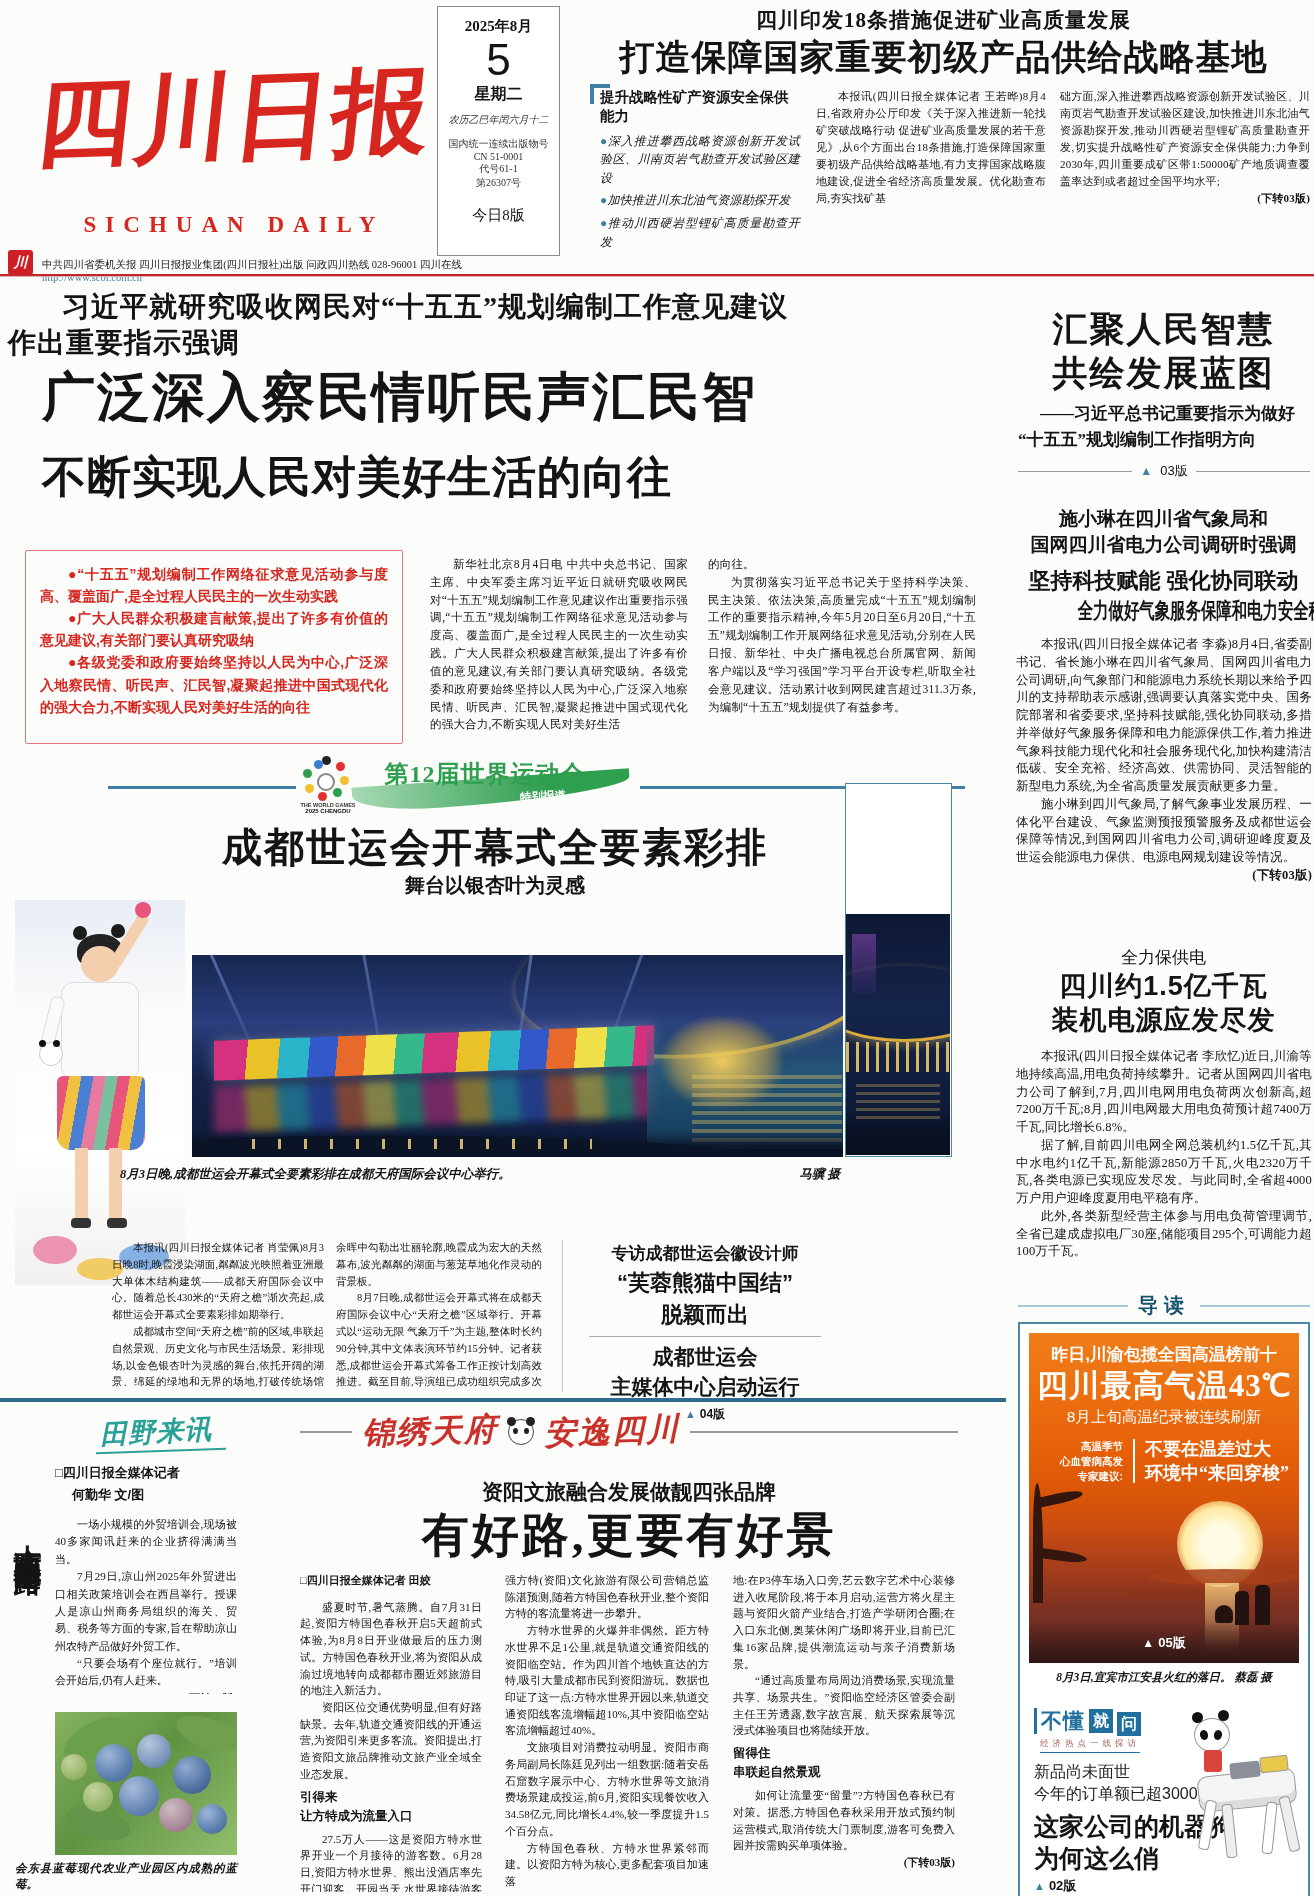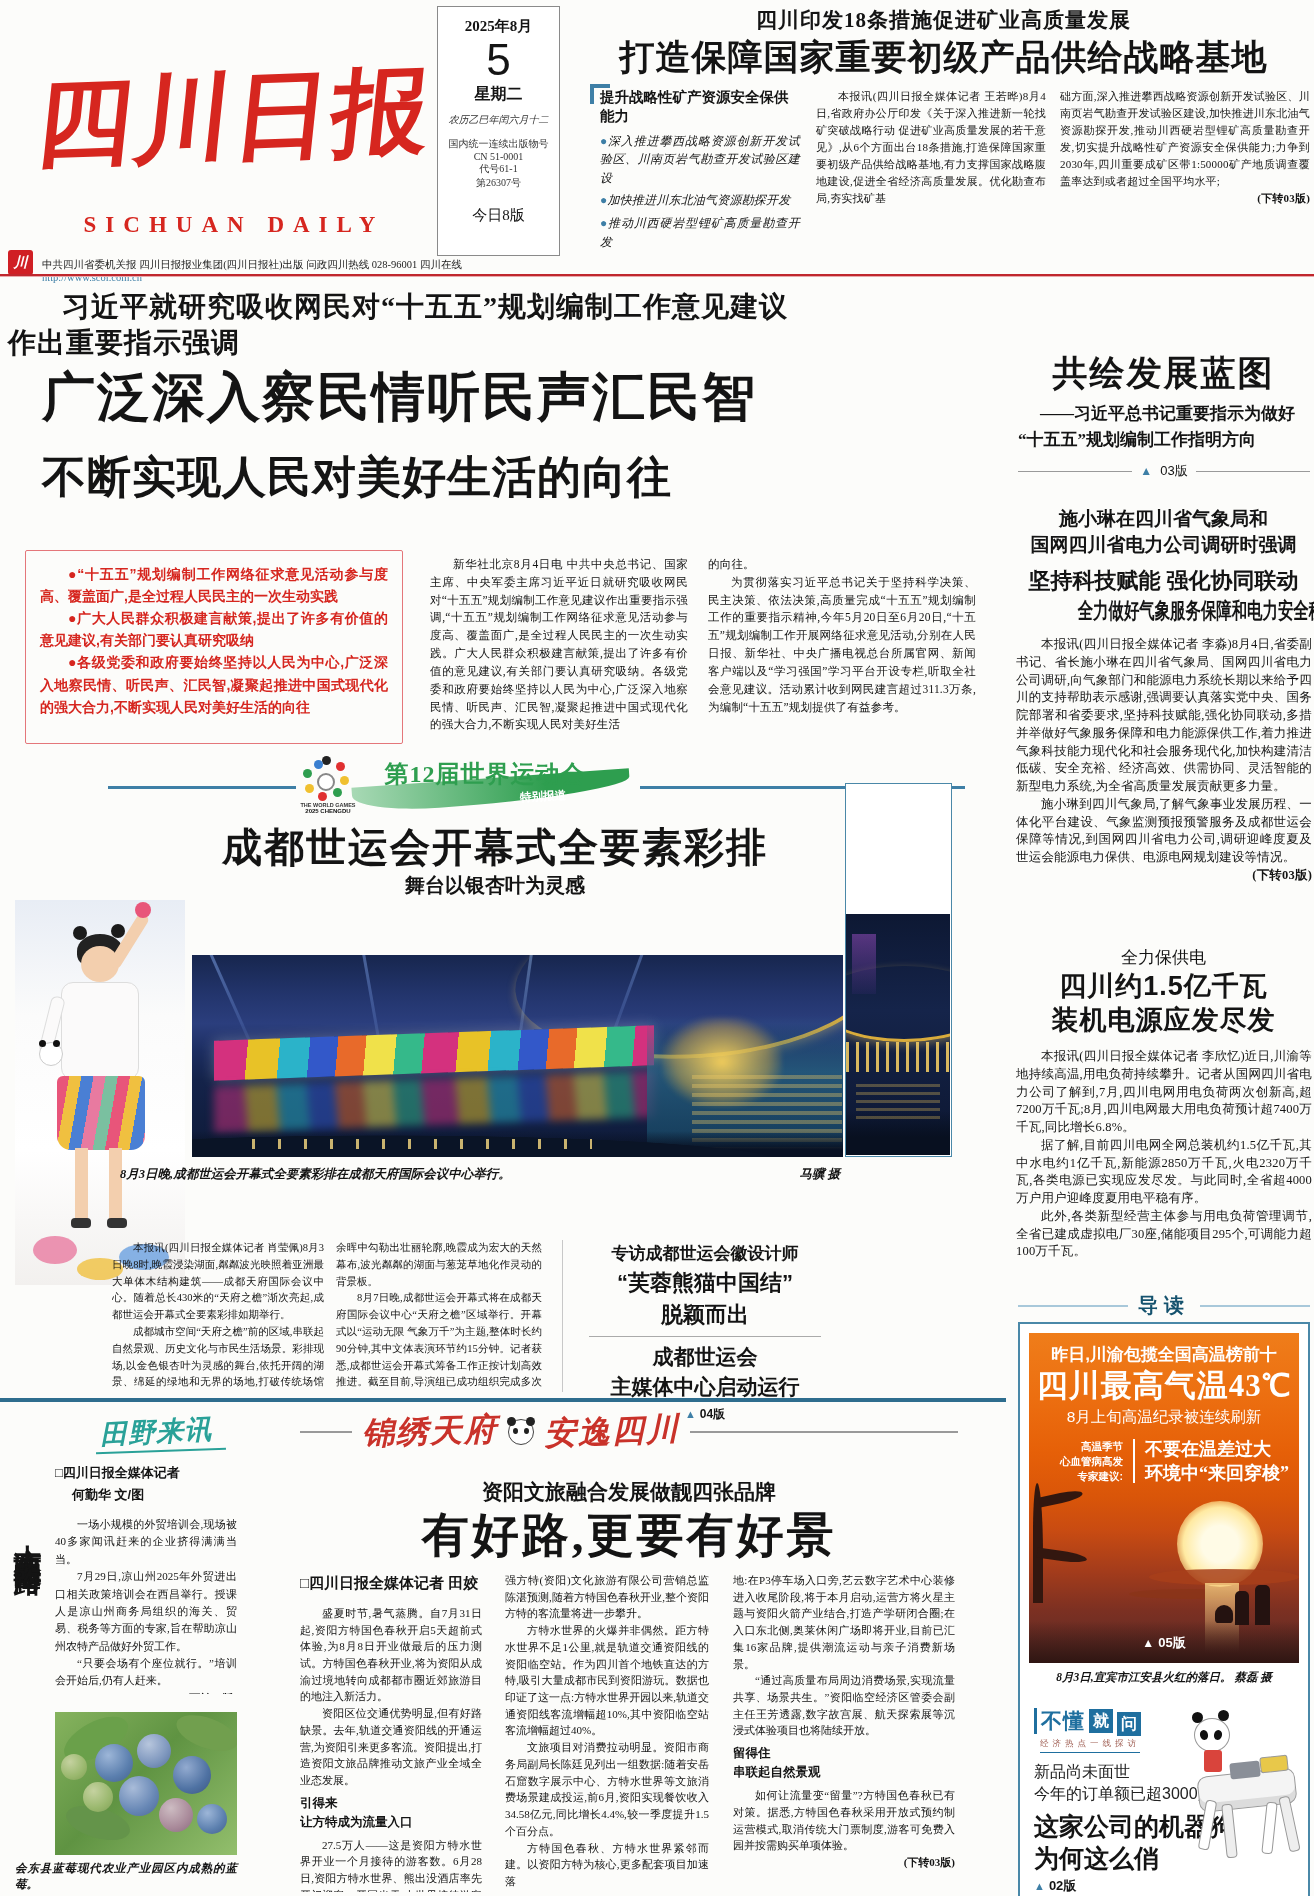--- a/index.html
+++ b/index.html
@@ -80,20 +80,21 @@
     <p class="j" style="text-indent:2em;">●各级党委和政府要始终坚持以人民为中心,广泛深入地察民情、听民声、汇民智,凝聚起推进中国式现代化的强大合力,不断实现人民对美好生活的向往</p>
   </div>
   <div class="abs j bt" style="left:430px;top:556px;width:258px;height:222px;font-size:11.5px;overflow:hidden;">
     <p class="ind">新华社北京8月4日电 中共中央总书记、国家主席、中央军委主席习近平近日就研究吸收网民对“十五五”规划编制工作意见建议作出重要指示强调,“十五五”规划编制工作网络征求意见活动参与度高、覆盖面广,是全过程人民民主的一次生动实践。广大人民群众积极建言献策,提出了许多有价值的意见建议,有关部门要认真研究吸纳。各级党委和政府要始终坚持以人民为中心,广泛深入地察民情、听民声、汇民智,凝聚起推进中国式现代化的强大合力,不断实现人民对美好生活</p>
   </div>
   <div class="abs j bt" style="left:708px;top:556px;width:268px;height:222px;font-size:11.5px;overflow:hidden;">
     <p>的向往。</p>
     <p class="ind">为贯彻落实习近平总书记关于坚持科学决策、民主决策、依法决策,高质量完成“十五五”规划编制工作的重要指示精神,今年5月20日至6月20日,“十五五”规划编制工作开展网络征求意见活动,分别在人民日报、新华社、中央广播电视总台所属官网、新闻客户端以及“学习强国”学习平台开设专栏,听取全社会意见建议。活动累计收到网民建言超过311.3万条,为编制“十五五”规划提供了有益参考。</p>
   </div>
 
+  <div class="abs hei c" style="left:1015px;top:306px;width:297px;font-size:35px;font-weight:900;letter-spacing:2px;">汇聚人民智慧</div>
   <div class="abs hei c" style="left:1015px;top:350px;width:297px;font-size:35px;font-weight:900;letter-spacing:2px;">共绘发展蓝图</div>
   <div class="abs" style="left:1040px;top:402px;width:272px;font-size:17px;font-weight:bold;">——习近平总书记重要指示为做好</div>
   <div class="abs" style="left:1018px;top:428px;width:294px;font-size:17px;font-weight:bold;">“十五五”规划编制工作指明方向</div>
   <div class="abs" style="left:1018px;top:462px;width:292px;display:flex;align-items:center;gap:8px;">
     <div style="flex:1;height:1px;background:#9a9a9a;"></div>
     <span class="blue" style="font-size:12px;">▲</span>
     <span class="hei" style="font-size:13px;font-weight:normal;">03版</span>
     <div style="flex:1;height:1px;background:#9a9a9a;"></div>
   </div>
 
@@ -260,21 +261,21 @@
       <div style="position:absolute;left:4px;top:8px;width:5px;height:6px;background:#222;border-radius:50%;"></div>
       <div style="position:absolute;right:4px;top:8px;width:5px;height:6px;background:#222;border-radius:50%;"></div>
     </div>
     <div class="kai" style="font-size:32px;font-weight:900;color:#c9322a;transform:rotate(-2deg);letter-spacing:2px;">安逸四川</div>
     <div style="flex:1;height:1.5px;background:#999;"></div>
   </div>
   <div class="abs c" style="left:300px;top:1478px;width:658px;font-size:21px;font-weight:bold;">资阳文旅融合发展做靓四张品牌</div>
   <div class="abs c" style="left:300px;top:1504px;width:658px;font-size:47px;font-weight:900;letter-spacing:3px;">有好路,更要有好景</div>
 
   <div class="abs" style="left:300px;top:1572px;width:182px;height:320px;font-size:11px;line-height:1.52;overflow:hidden;">
-    <p class="hei" style="font-size:15px;font-weight:bold;margin-bottom:10px;">□四川日报全媒体记者 田姣</p>
+    <p class="hei" style="font-size:11px;font-weight:bold;margin-bottom:10px;">□四川日报全媒体记者 田姣</p>
     <p class="ind j">盛夏时节,暑气蒸腾。自7月31日起,资阳方特国色春秋开启5天超前式体验,为8月8日开业做最后的压力测试。方特国色春秋开业,将为资阳从成渝过境地转向成都都市圈近郊旅游目的地注入新活力。</p>
     <p class="ind j">资阳区位交通优势明显,但有好路缺景。去年,轨道交通资阳线的开通运营,为资阳引来更多客流。资阳提出,打造资阳文旅品牌推动文旅产业全域全业态发展。</p>
     <p class="hei" style="font-weight:bold;font-size:12.5px;margin-top:5px;">引得来</p>
     <p class="hei" style="font-weight:bold;font-size:12.5px;margin-bottom:5px;">让方特成为流量入口</p>
     <p class="ind j">27.5万人——这是资阳方特水世界开业一个月接待的游客数。6月28日,资阳方特水世界、熊出没酒店率先开门迎客。开园当天,水世界接待游客量达1.37万人次。华</p>
   </div>
   <div class="abs j" style="left:505px;top:1572px;width:204px;height:320px;font-size:11px;line-height:1.52;overflow:hidden;">
     <p>强方特(资阳)文化旅游有限公司营销总监陈湛预测,随着方特国色春秋开业,整个资阳方特的客流量将进一步攀升。</p>
     <p class="ind">方特水世界的火爆并非偶然。距方特水世界不足1公里,就是轨道交通资阳线的资阳临空站。作为四川首个地铁直达的方特,吸引大量成都市民到资阳游玩。数据也印证了这一点:方特水世界开园以来,轨道交通资阳线客流增幅超10%,其中资阳临空站客流增幅超过40%。</p>
     <p class="ind">文旅项目对消费拉动明显。资阳市商务局副局长陈廷见列出一组数据:随着安岳石窟数字展示中心、方特水世界等文旅消费场景建成投运,前6月,资阳实现餐饮收入34.58亿元,同比增长4.4%,较一季度提升1.5个百分点。</p>

